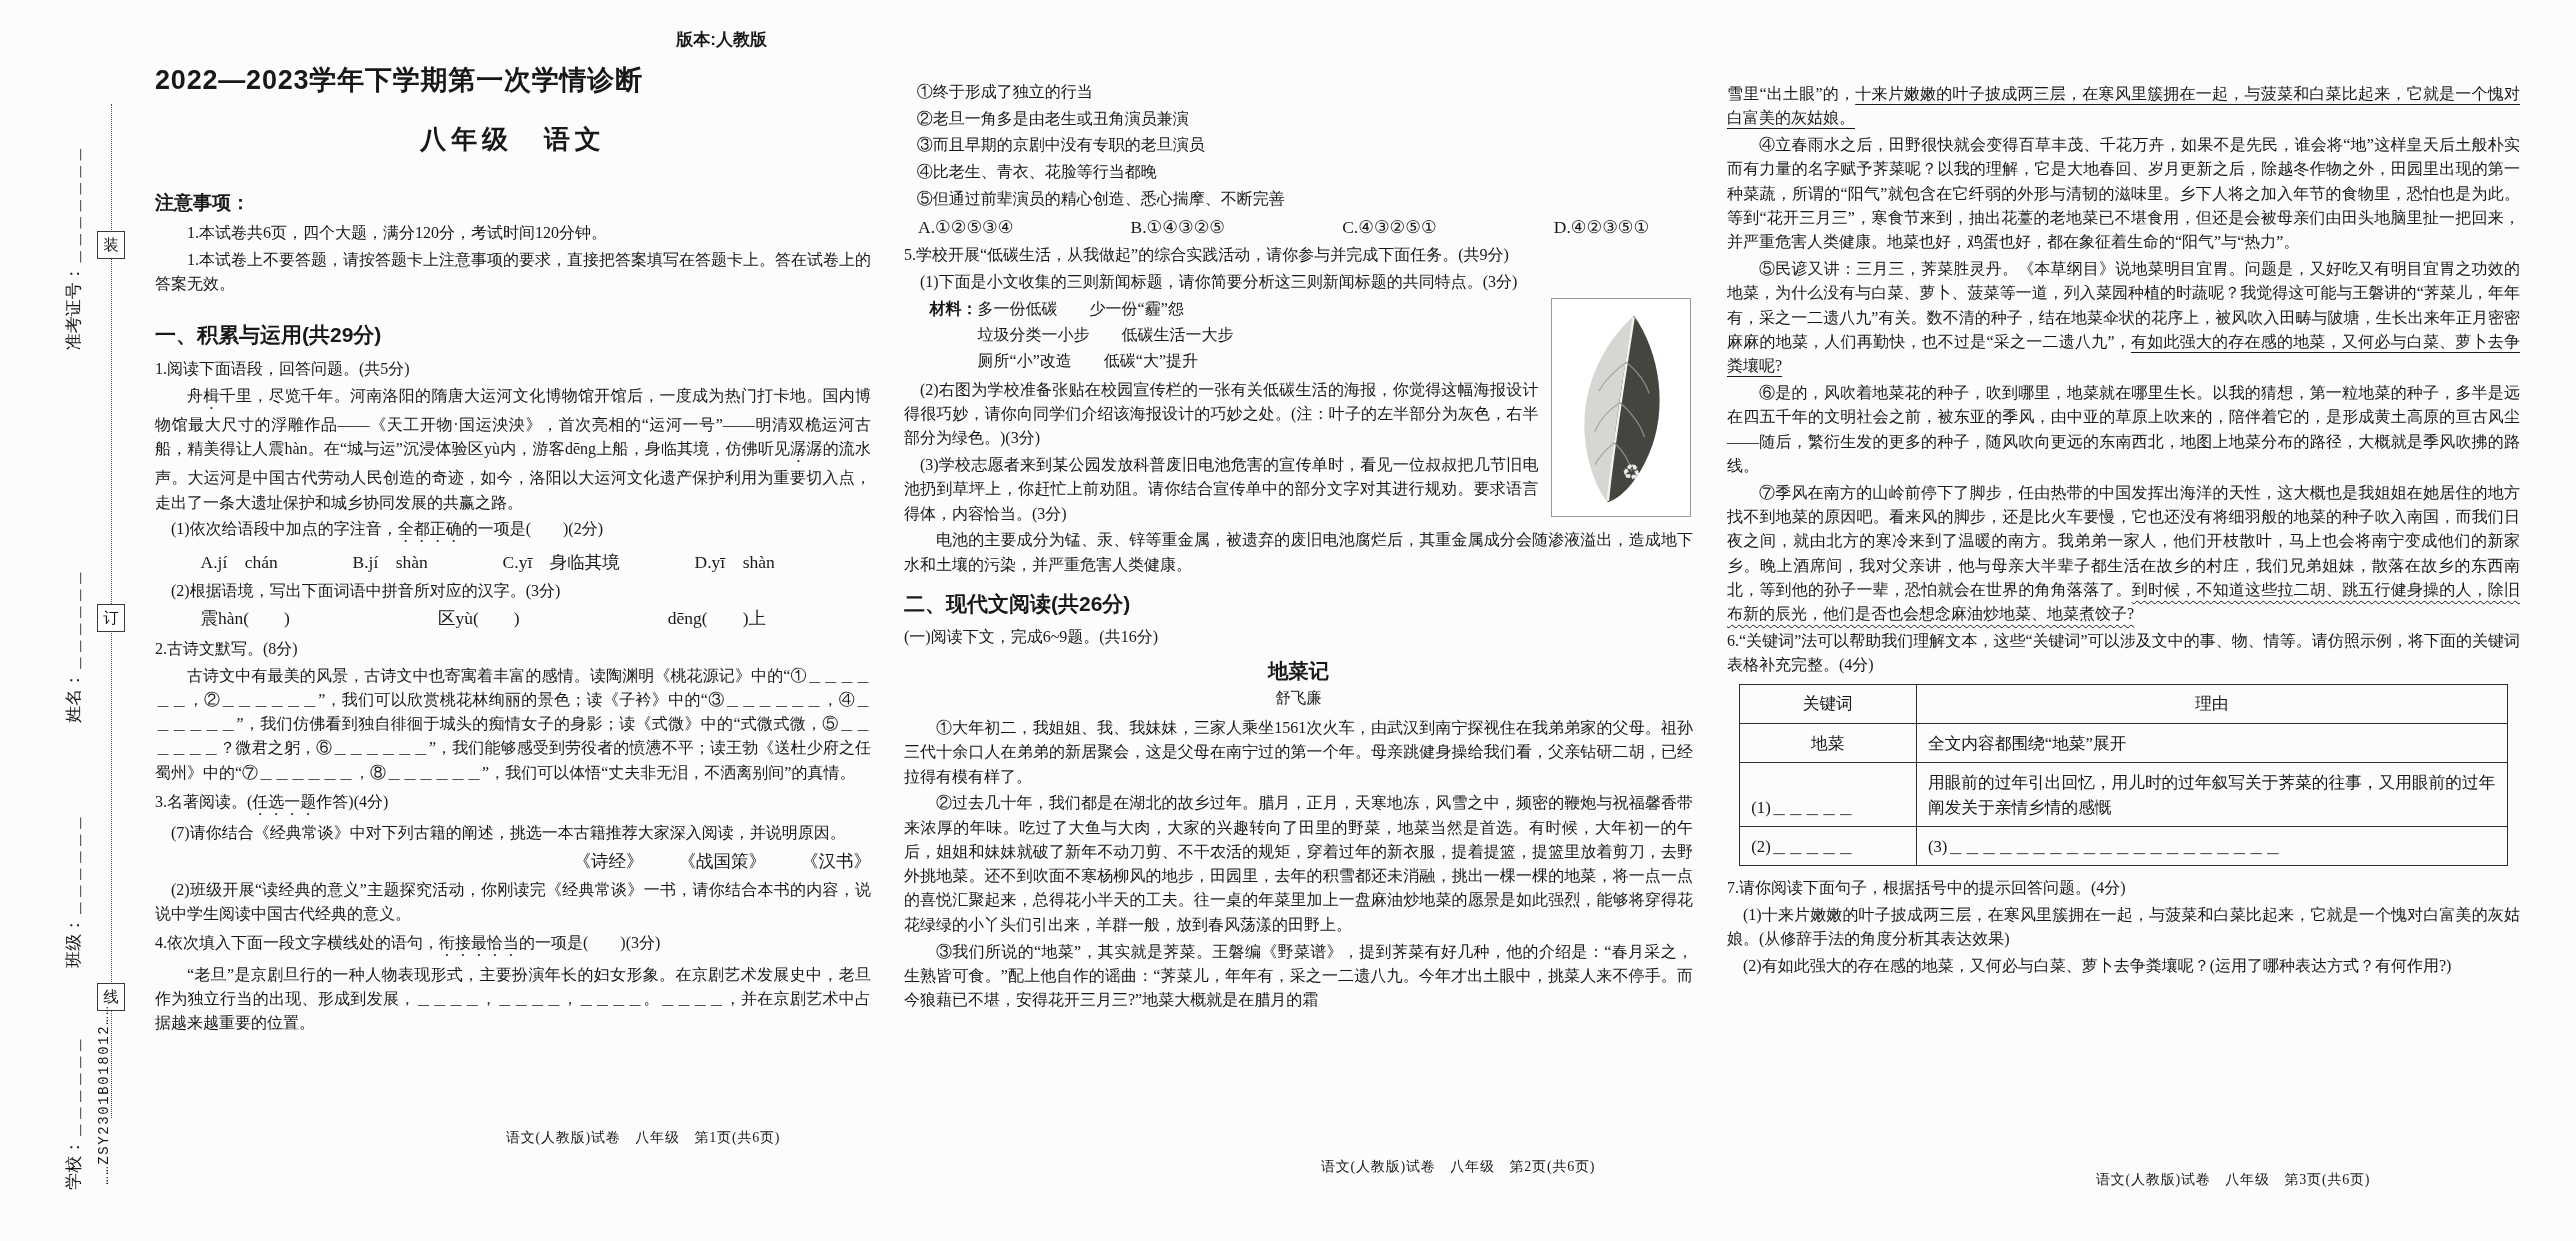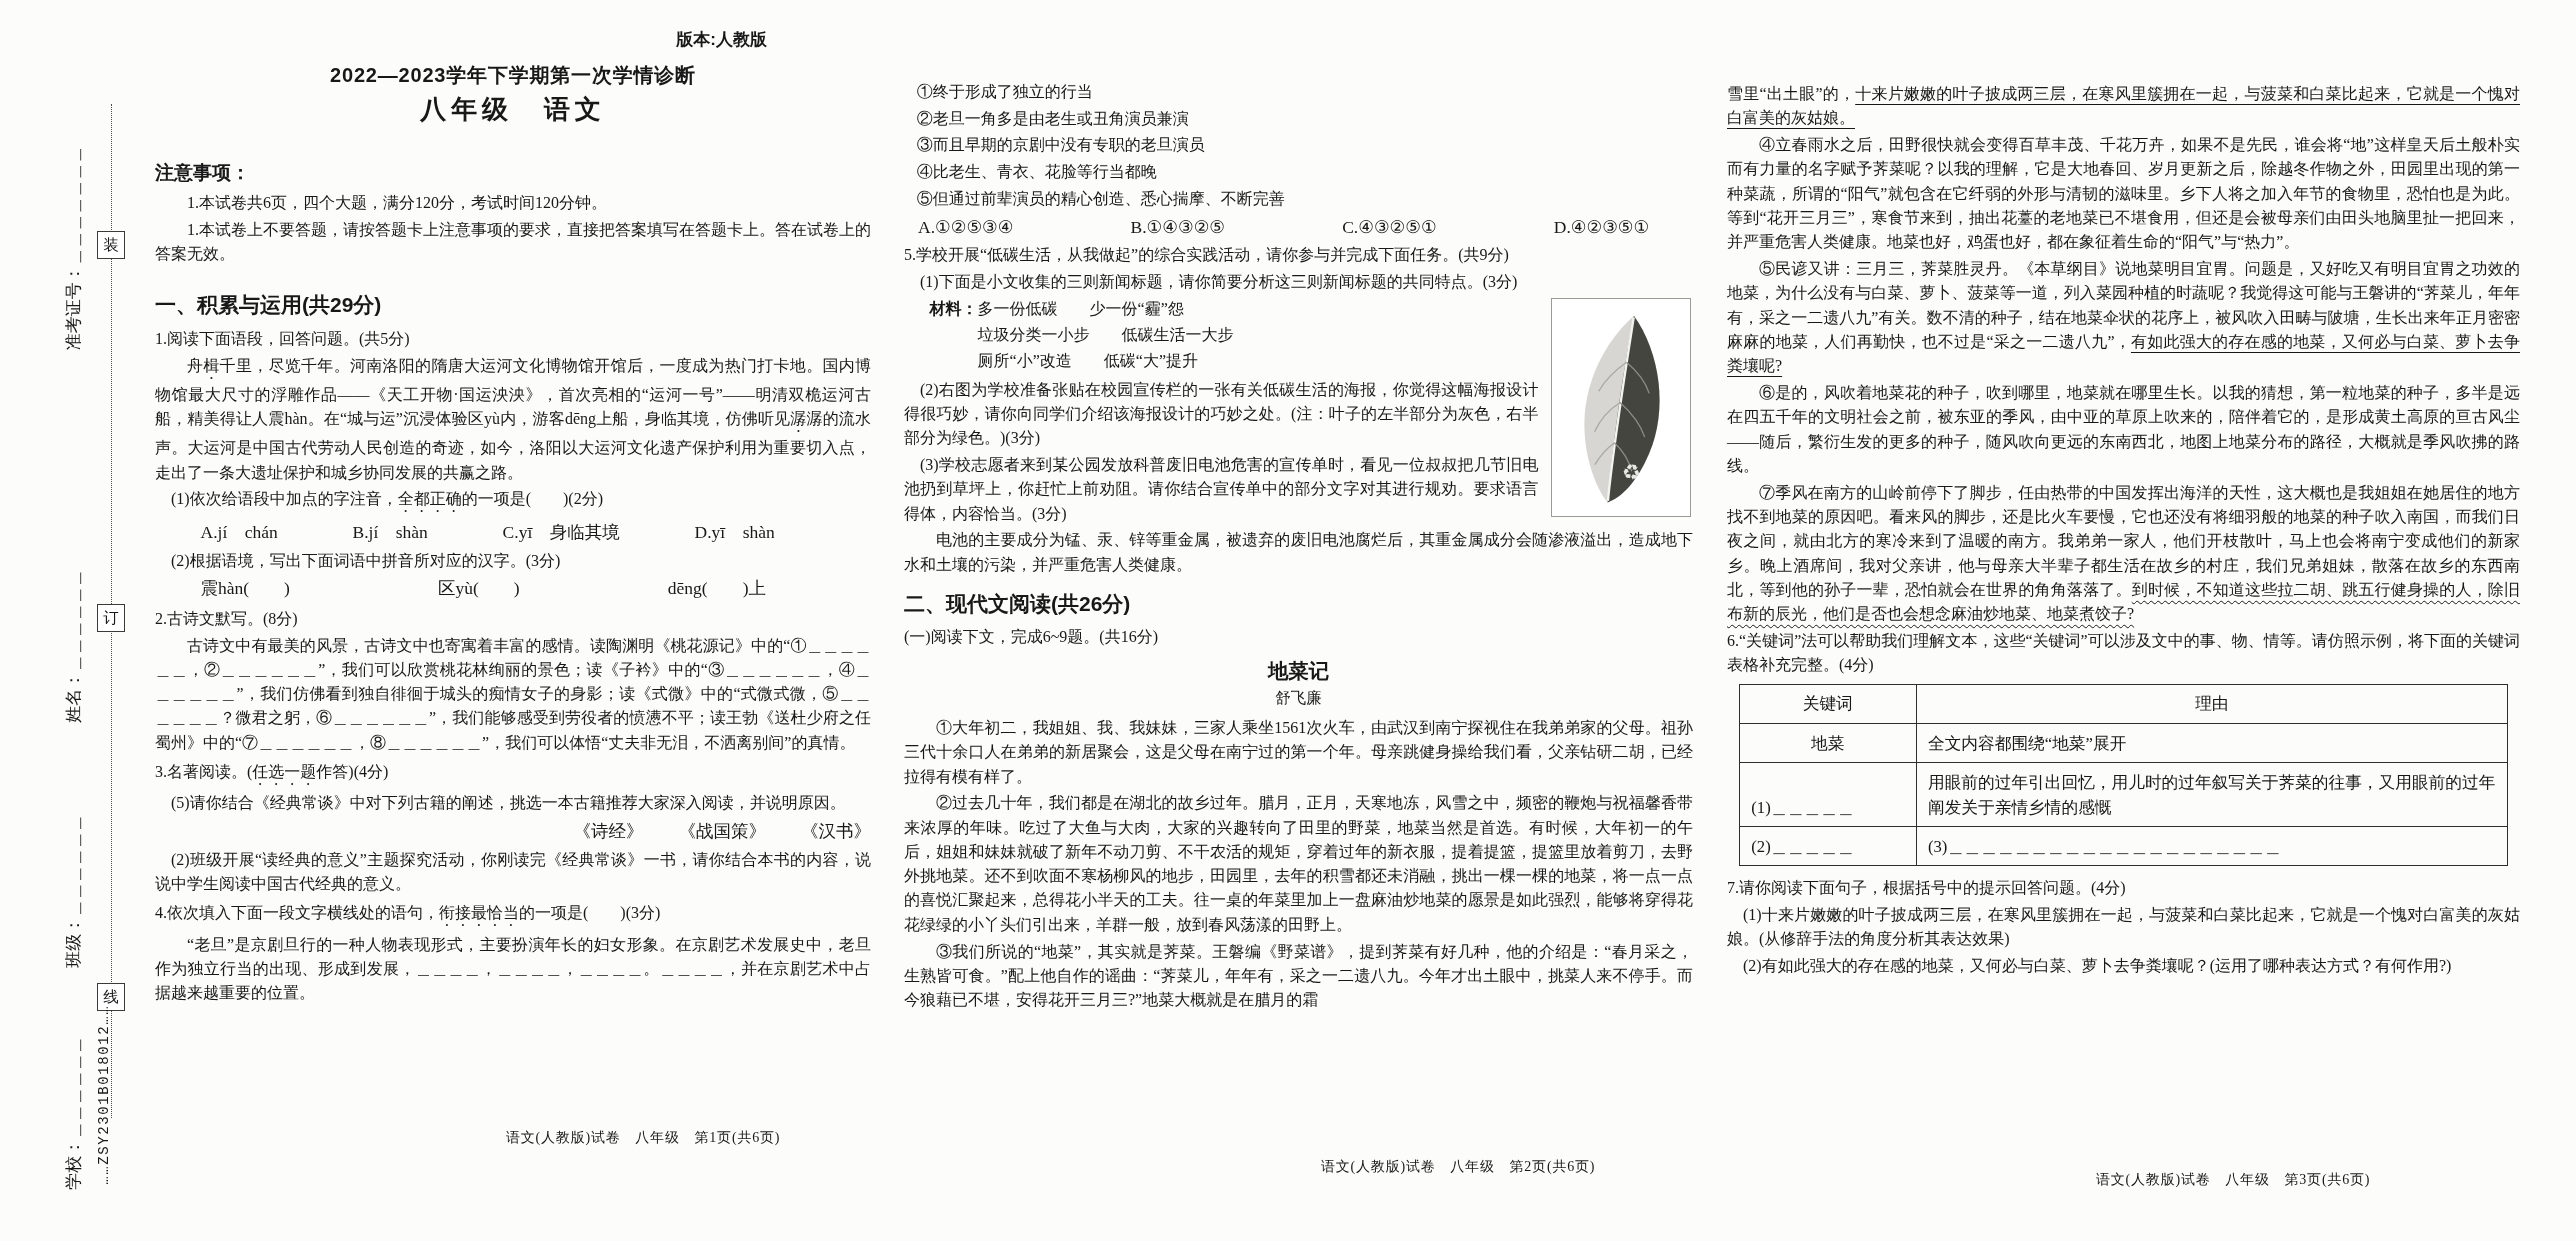--- a/index.html
+++ b/index.html
@@ -22,21 +22,21 @@
     -webkit-text-emphasis-position: under left;
   }
   .ul { text-decoration: underline; text-underline-offset: 4.9px; text-decoration-thickness: 1px; }
   .wavy { text-decoration: underline wavy; text-underline-offset: 4.9px; text-decoration-thickness: 0.8px; }
   .optrow { display:flex; justify-content:space-between; font-size:17.5px; line-height:1.52; margin:1.6px 0 3.3px; }
   .footer { position:absolute; font-size:14px; letter-spacing:0.8px; }
 
   
   #col1 { left:155px; top:28px; width:716px; }
   .edition { text-align:right; padding-right:104px; font-size:17px; margin-bottom:11.4px; }
-  .title { text-align:center; font-size:20px; margin-bottom:3px; letter-spacing:0.8px; }
+  .title { font-size:27px; margin-bottom:24px; letter-spacing:0.8px; }
   .subtitle { text-align:center; font-size:26px; letter-spacing:4.9px; margin-bottom:33px; }
   .notes-head { font-size:19px; margin-bottom:4.9px; }
   .note-p { text-indent:2em; }
   .sec { font-size:21px; margin:24.5px 0 8.2px; }
   .sec2m { font-size:21px; margin:13px 0 6.5px; }
   .books { text-align:right; margin:3.3px 0 4.9px; font-size:17.5px; }
   #col1 .q { margin-top:4.9px; }
 
   
   #col2 { left:904px; top:80px; width:789px; }
@@ -127,21 +127,21 @@
   <div class="optrow" style="padding:0 6em 0 2.6em;">
     <span>震hàn(　　)</span>
     <span>区yù(　　)</span>
     <span>dēng(　　)上</span>
   </div>
 
   <p class="p q">2.古诗文默写。(8分)</p>
   <p class="p indent">古诗文中有最美的风景，古诗文中也寄寓着丰富的感情。读陶渊明《桃花源记》中的“①＿＿＿＿＿＿，②＿＿＿＿＿＿”，我们可以欣赏桃花林绚丽的景色；读《子衿》中的“③＿＿＿＿＿＿，④＿＿＿＿＿＿”，我们仿佛看到独自徘徊于城头的痴情女子的身影；读《式微》中的“式微式微，⑤＿＿＿＿＿＿？微君之躬，⑥＿＿＿＿＿＿”，我们能够感受到劳役者的愤懑不平；读王勃《送杜少府之任蜀州》中的“⑦＿＿＿＿＿＿，⑧＿＿＿＿＿＿”，我们可以体悟“丈夫非无泪，不洒离别间”的真情。</p>
 
   <p class="p q"><span>3.名著阅读。(</span><span class="em">任选一题</span><span>作答)(4分)</span></p>
-  <p class="p" style="text-indent:1em;">(5)请你结合《经典常谈》中对下列古籍的阐述，挑选一本古籍推荐大家深入阅读，并说明原因。</p>
+  <p class="p" style="text-indent:1em;">(7)请你结合《经典常谈》中对下列古籍的阐述，挑选一本古籍推荐大家深入阅读，并说明原因。</p>
   <p class="books">《诗经》　　《战国策》　　《汉书》</p>
   <p class="p" style="text-indent:1em;">(2)班级开展“读经典的意义”主题探究活动，你刚读完《经典常谈》一书，请你结合本书的内容，说说中学生阅读中国古代经典的意义。</p>
 
   <p class="p q"><span>4.依次填入下面一段文字横线处的语句，</span><span class="em">衔接最恰当</span><span>的一项是(　　)(3分)</span></p>
   <p class="p indent">“老旦”是京剧旦行的一种人物表现形式，主要扮演年长的妇女形象。在京剧艺术发展史中，老旦作为独立行当的出现、形成到发展，＿＿＿＿，＿＿＿＿，＿＿＿＿。＿＿＿＿，并在京剧艺术中占据越来越重要的位置。</p>
 </div>
 <div class="footer" style="left:506px; top:1129px; width:367px;">语文(人教版)试卷　八年级　第1页(共6页)</div>
 
 <div id="col2" class="col">
   <p class="p item">①终于形成了独立的行当</p>

